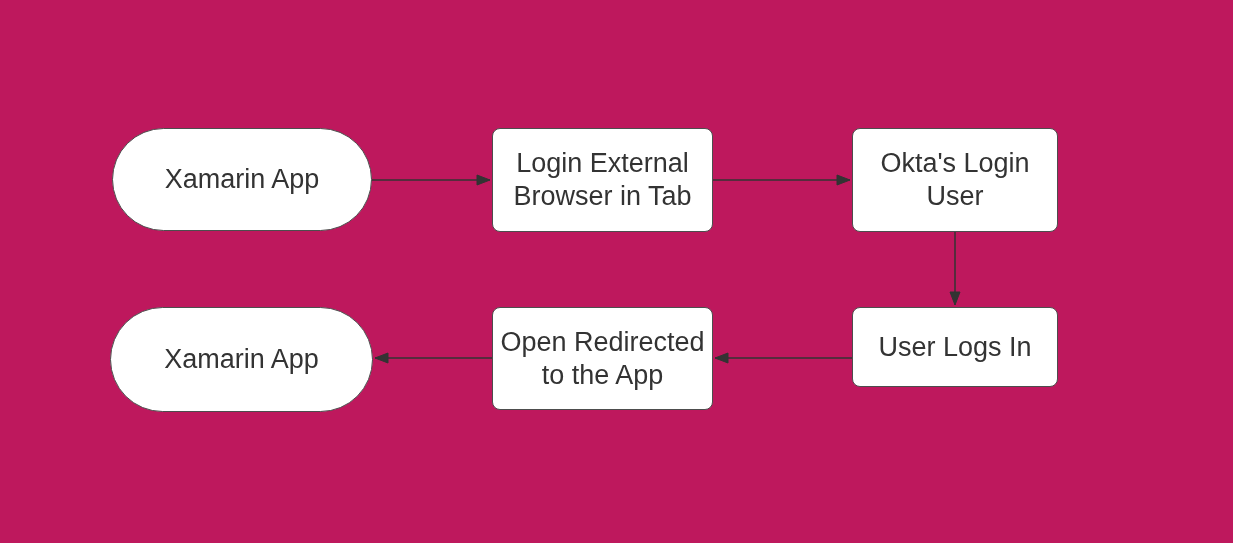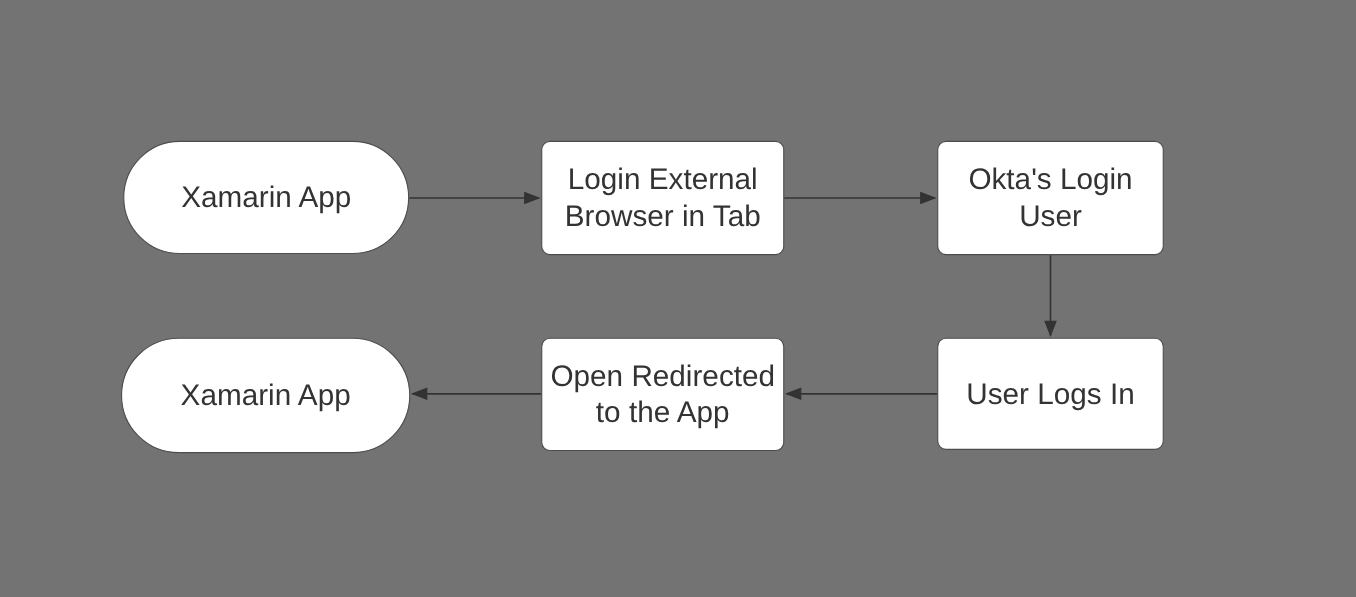--- a/index.html
+++ b/index.html
@@ -4,21 +4,21 @@
 <style>
   html, body {
     margin: 0;
     padding: 0;
     background: #ffffff;
   }
   .canvas {
     position: relative;
     width: 1233px;
     height: 543px;
-    background: #737373;
+    background: #be185d;
     font-family: "Liberation Sans", sans-serif;
     overflow: hidden;
   }
   .node {
     position: absolute;
     box-sizing: border-box;
     background: #ffffff;
     border: 1px solid #4d4d4d;
     display: flex;
     align-items: center;
@@ -29,21 +29,21 @@
     line-height: 33px;
     white-space: pre-line;
   }
   .stadium { border-radius: 999px; }
   .rounded { border-radius: 8px; }
 
   
   #n-xamarin-start { left: 112px; top: 128px; width: 260px; height: 103px; }
   #n-open-browser  { left: 492px; top: 128px; width: 221px; height: 104px; }
   #n-okta-login    { left: 852px; top: 128px; width: 206px; height: 104px; }
-  #n-user-logs-in  { left: 852px; top: 307px; width: 206px; height: 102px; }
+  #n-user-logs-in  { left: 852px; top: 307px; width: 206px; height: 80px; }
   #n-user-redirect { left: 492px; top: 307px; width: 221px; height: 103px; }
   #n-xamarin-end   { left: 110px; top: 307px; width: 263px; height: 105px; }
 
   .edge-layer {
     position: absolute;
     left: 0; top: 0;
     width: 1233px;
     height: 543px;
     pointer-events: none;
   }

